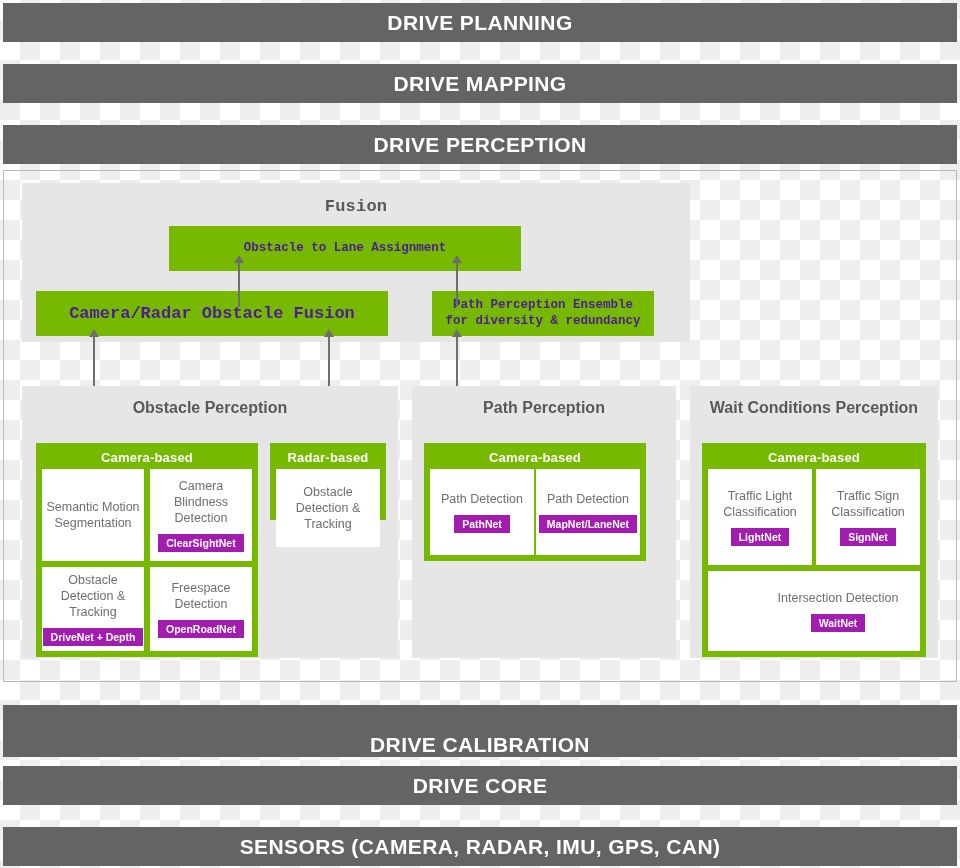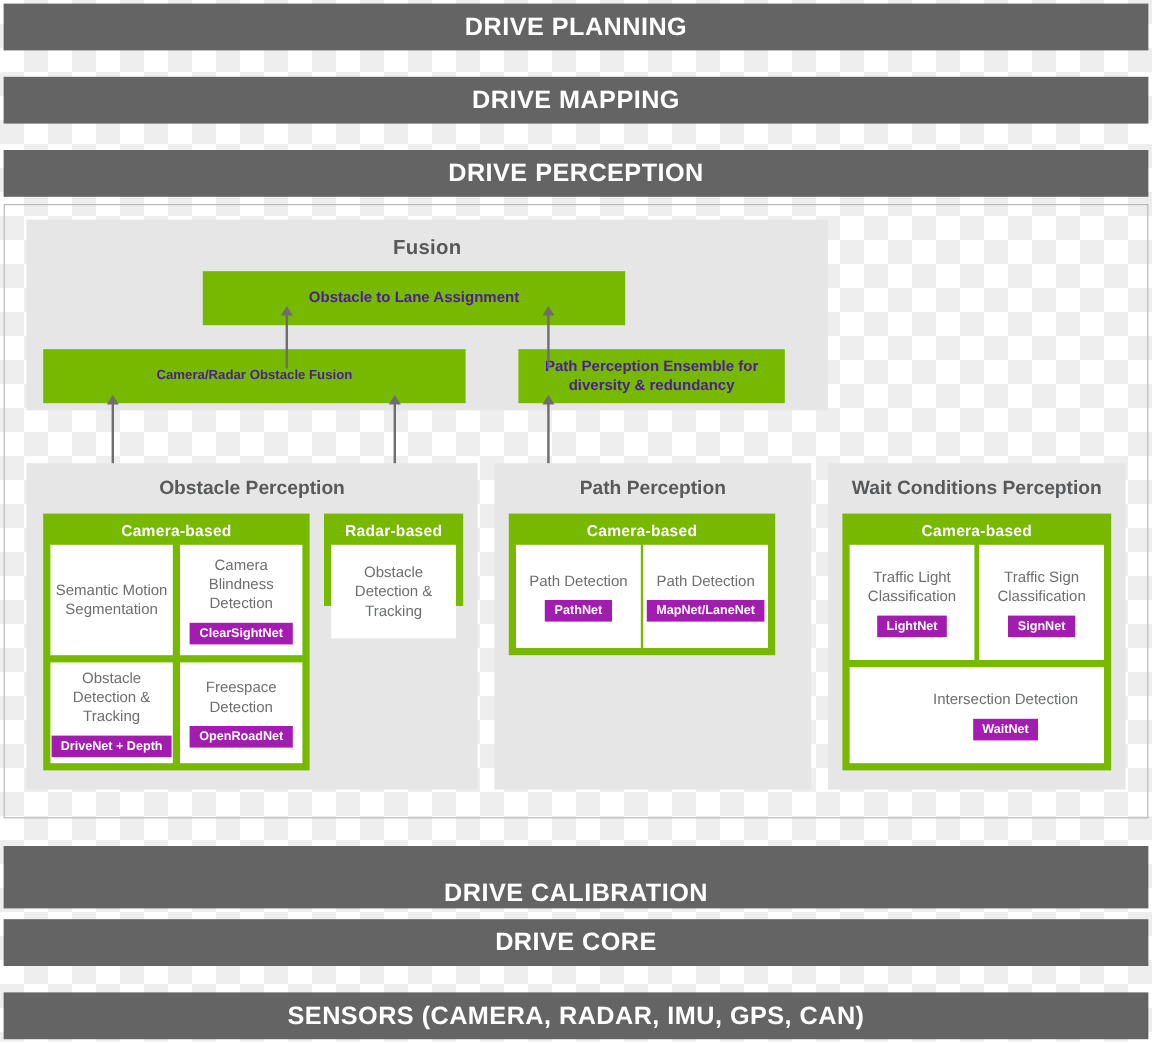--- a/index.html
+++ b/index.html
@@ -65,20 +65,21 @@
   }
 
   
   .fusion-panel {
     position: absolute;
     left: 22px;
     top: 183px;
     width: 668px;
     height: 159px;
     background: #e6e6e6;
+    font-family: Liberation Mono, monospace;
   }
   .fusion-title {
     position: absolute;
     left: 0; right: 0;
     top: 14px;
     text-align: center;
     color: #58595b;
     font-size: 17px;
     font-weight: bold;
     letter-spacing: 0.2px;
@@ -98,21 +99,21 @@
   }
 
   .fx-obstacle-lane {
     left: 147px; top: 43px;
     width: 352px; height: 45px;
     font-size: 12.5px;
   }
   .fx-cam-radar {
     left: 14px; top: 108px;
     width: 352px; height: 45px;
-    font-size: 11px;
+    font-size: 17px;
   }
   .fx-path-ensemble {
     left: 410px; top: 108px;
     width: 222px; height: 45px;
     font-size: 12.5px;
   }
 
   
   .arrow {
     position: absolute;
@@ -156,20 +157,21 @@
 
   .g-obstacle { left: 22px;  top: 386px; width: 376px; height: 272px; }
   .g-path     { left: 412px; top: 386px; width: 264px; height: 272px; }
   .g-wait     { left: 690px; top: 386px; width: 248px; height: 272px; }
 
   
   .sub {
     position: absolute;
     background: #76b900;
     padding: 0;
+    margin-top: 15px;
   }
   .sub-title {
     position: absolute;
     left: 0; right: 0;
     top: 7px;
     text-align: center;
     color: #ffffff;
     font-size: 13px;
     font-weight: bold;
     letter-spacing: 0.2px;

